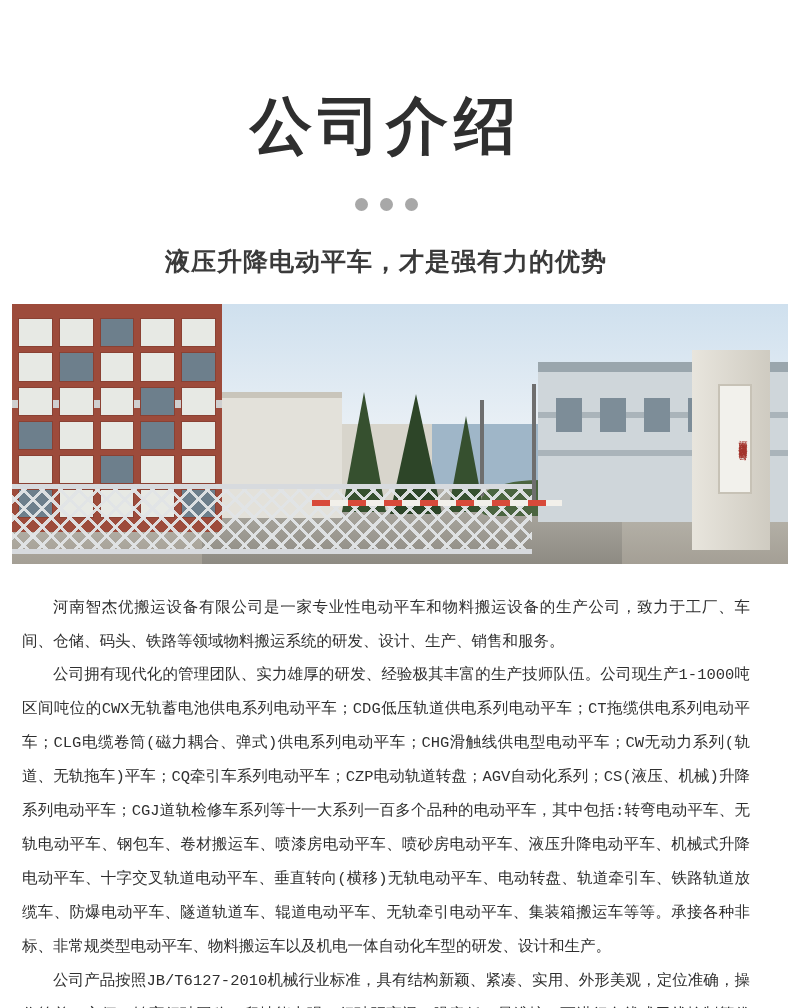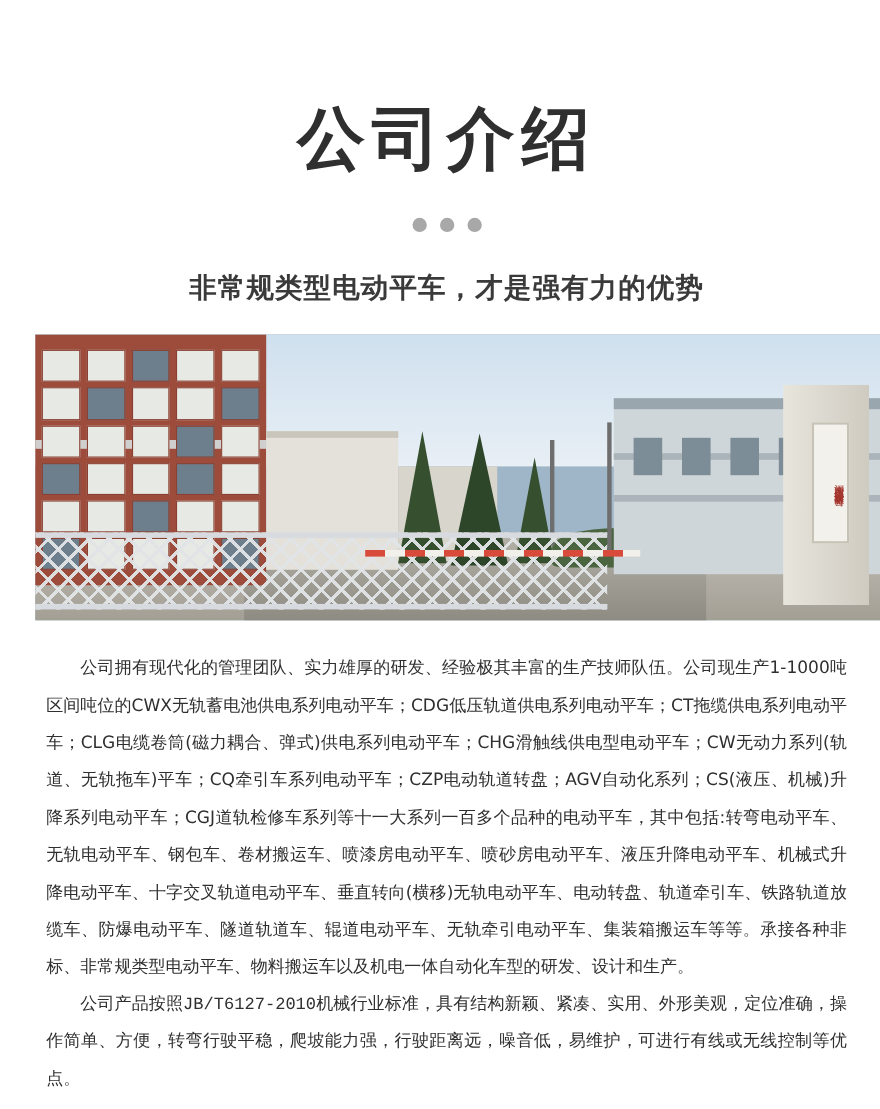--- a/index.html
+++ b/index.html
@@ -12,21 +12,20 @@
     height: 1008px;
     font-family: "Liberation Sans", sans-serif;
     color: #333333;
     overflow: hidden;
   }
   .page {
     position: relative;
     width: 772px;
     height: 1008px;
     background: #ffffff;
-    margin-left: 20px;
   }
   
   .header {
     padding-top: 92px;
     text-align: center;
   }
   .main-title {
     font-family: "DejaVu Sans", sans-serif;
     font-size: 62px;
     font-weight: bold;
@@ -235,21 +234,21 @@
 
   <div class="header">
     <h1 class="main-title">公司介绍</h1>
 
     <div class="dots">
       <span class="dot"></span>
       <span class="dot"></span>
       <span class="dot"></span>
     </div>
 
-    <div class="subtitle">非常规类型电动平车，才是强有力的优势</div>
+    <div class="subtitle">液压升降电动平车，才是强有力的优势</div>
   </div>
 
   <div class="photo-wrap">
     <div class="sky"></div>
     <div class="ground"></div>
     <div class="road"></div>
 
     <div class="bldg-left">
       <div class="band" style="top:96px"></div>
       <div class="win-grid">
@@ -310,17 +309,18 @@
     <div class="pole p2"></div>
 
     <div class="gate">
       <div class="gate-top"></div>
       <div class="gate-bot"></div>
     </div>
     <div class="barrier"></div>
   </div>
 
   <div class="body">
+    <p>河南智杰优搬运设备有限公司是一家专业性电动平车和物料搬运设备的生产公司，致力于工厂、车间、仓储、码头、铁路等领域物料搬运系统的研发、设计、生产、销售和服务。</p>
     <p>公司拥有现代化的管理团队、实力雄厚的研发、经验极其丰富的生产技师队伍。公司现生产1-1000吨区间吨位的CWX无轨蓄电池供电系列电动平车；CDG低压轨道供电系列电动平车；CT拖缆供电系列电动平车；CLG电缆卷筒(磁力耦合、弹式)供电系列电动平车；CHG滑触线供电型电动平车；CW无动力系列(轨道、无轨拖车)平车；CQ牵引车系列电动平车；CZP电动轨道转盘；AGV自动化系列；CS(液压、机械)升降系列电动平车；CGJ道轨检修车系列等十一大系列一百多个品种的电动平车，其中包括:转弯电动平车、无轨电动平车、钢包车、卷材搬运车、喷漆房电动平车、喷砂房电动平车、液压升降电动平车、机械式升降电动平车、十字交叉轨道电动平车、垂直转向(横移)无轨电动平车、电动转盘、轨道牵引车、铁路轨道放缆车、防爆电动平车、隧道轨道车、辊道电动平车、无轨牵引电动平车、集装箱搬运车等等。承接各种非标、非常规类型电动平车、物料搬运车以及机电一体自动化车型的研发、设计和生产。</p>
     <p>公司产品按照JB/T6127-2010机械行业标准，具有结构新颖、紧凑、实用、外形美观，定位准确，操作简单、方便，转弯行驶平稳，爬坡能力强，行驶距离远，噪音低，易维护，可进行有线或无线控制等优点。</p>
   </div>
 
 </div>
 
 </body></html>

